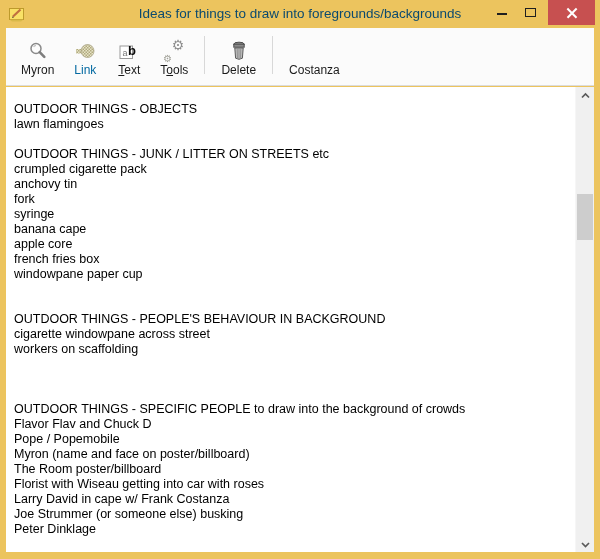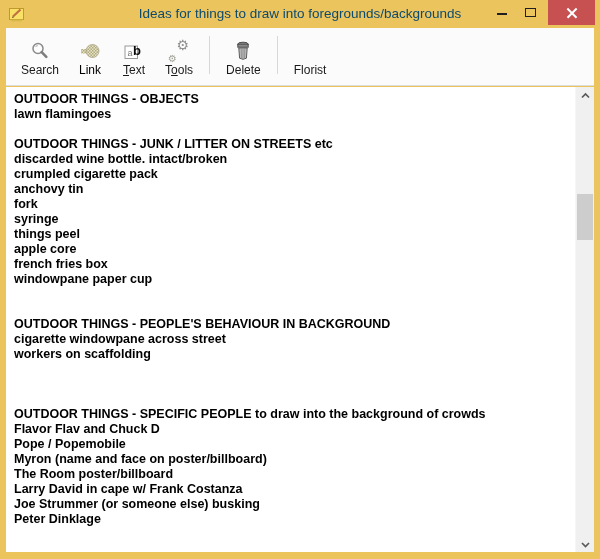--- a/index.html
+++ b/index.html
@@ -22,30 +22,30 @@
   .xbar.a{transform:translate(-50%,-50%) rotate(45deg);}
   .xbar.b{transform:translate(-50%,-50%) rotate(-45deg);}
 
   
   .toolbar{position:absolute;left:6px;right:6px;top:28px;height:58px;background:#fbfbfb;
            border-bottom:1px solid #dcdcdc;display:flex;align-items:flex-start;padding:6px 0 0 6px;}
   .tb-btn{display:flex;flex-direction:column;align-items:center;justify-content:flex-end;
           min-width:44px;height:46px;padding:2px 8px;border:1px solid transparent;border-radius:2px;}
   .tb-icon{height:24px;display:flex;align-items:center;justify-content:center;}
   .tb-label{font-size:12px;color:#1a1a1a;line-height:14px;white-space:nowrap;}
-  .tb-btn.disabled .tb-label{color:#000000;}
+  .tb-btn.disabled .tb-label{color:#0369a1;}
   .tb-sep{width:1px;height:38px;background:#d8d8d8;margin:2px 7px 0 7px;align-self:flex-start;}
   .mn{text-decoration:underline;}
   .gears{position:relative;width:22px;height:22px;}
   .gears .g1{position:absolute;right:1px;top:-3px;font-size:14px;color:#8f8f8f;font-family:"DejaVu Sans",sans-serif;}
   .gears .g2{position:absolute;left:0;bottom:-2px;font-size:10px;color:#a3a39a;font-family:"DejaVu Sans",sans-serif;}
 
   
   .content{position:absolute;left:6px;right:6px;top:87px;bottom:7px;background:#fff;overflow:hidden;display:flex;}
-  .textarea{flex:1;padding:5px 4px 0 8px;overflow:hidden;cursor:text;font-weight:bold;}
+  .textarea{flex:1;padding:15px 4px 0 8px;overflow:hidden;cursor:text;}
   .note-line{font-size:12.5px;line-height:15px;color:#000;white-space:pre;min-height:15px;}
 
   
   .scrollbar{position:relative;width:19px;background:#f0f0f0;border-left:1px solid #f6f6f6;flex:0 0 19px;}
   .sb-btn{position:absolute;left:0;right:0;height:16px;display:flex;align-items:center;justify-content:center;}
   .sb-btn.up{top:0;}
   .sb-btn.down{bottom:0;}
   .sb-thumb{position:absolute;left:1px;right:1px;top:107px;height:46px;background:#cdcdcd;}
 </style>
 </head>
@@ -79,21 +79,21 @@
 
   <div class="toolbar" id="toolbar">
       <div class="tb-btn">
         <span class="tb-icon">
           <svg width="20" height="20" viewBox="0 0 20 20">
             <circle cx="8" cy="7.5" r="5" fill="#fdfdfd" stroke="#8a8a8a" stroke-width="1.5"></circle>
             <path d="M5.6 6 a3 3 0 0 1 2.4 -1.6" fill="none" stroke="#c4c4c4" stroke-width="1.2"></path>
             <line x1="11.7" y1="11.2" x2="16.3" y2="15.8" stroke="#7d7d7d" stroke-width="2.6" stroke-linecap="round"></line>
           </svg>
         </span>
-        <span class="tb-label">Search</span>
+        <span class="tb-label">Myron</span>
       </div>
       <div class="tb-btn disabled">
         <span class="tb-icon">
           <svg width="21" height="20" viewBox="0 0 21 20">
             <defs>
               <pattern id="dith" width="3" height="3" patternUnits="userSpaceOnUse">
                 <rect width="3" height="3" fill="#e7e3c6"></rect>
                 <rect width="1.5" height="1.5" fill="#b0aa7e"></rect>
                 <rect x="1.5" y="1.5" width="1.5" height="1.5" fill="#b0aa7e"></rect>
               </pattern>
@@ -133,52 +133,52 @@
             <line x1="7.2" y1="9" x2="7.4" y2="18.6" stroke="#8f8f8f"></line>
             <line x1="9" y1="9" x2="9" y2="19.2" stroke="#8f8f8f"></line>
             <line x1="10.8" y1="9" x2="10.6" y2="18.6" stroke="#8f8f8f"></line>
           </svg>
         </span>
         <span class="tb-label">Delete</span>
       </div>
       <div class="tb-sep"></div>
       <div class="tb-btn">
         <span class="tb-icon"></span>
-        <span class="tb-label">Florist</span>
+        <span class="tb-label">Costanza</span>
       </div>
     </div>
 
   <div class="content">
     <div class="textarea" id="note-lines">
         <div class="note-line">OUTDOOR THINGS - OBJECTS</div>
         <div class="note-line">lawn flamingoes</div>
         <div class="note-line"> </div>
         <div class="note-line">OUTDOOR THINGS - JUNK / LITTER ON STREETS etc</div>
-        <div class="note-line">discarded wine bottle. intact/broken</div>
         <div class="note-line">crumpled cigarette pack</div>
         <div class="note-line">anchovy tin</div>
         <div class="note-line">fork</div>
         <div class="note-line">syringe</div>
-        <div class="note-line">things peel</div>
+        <div class="note-line">banana cape</div>
         <div class="note-line">apple core</div>
         <div class="note-line">french fries box</div>
         <div class="note-line">windowpane paper cup</div>
         <div class="note-line"> </div>
         <div class="note-line"> </div>
         <div class="note-line">OUTDOOR THINGS - PEOPLE'S BEHAVIOUR IN BACKGROUND</div>
         <div class="note-line">cigarette windowpane across street</div>
         <div class="note-line">workers on scaffolding</div>
         <div class="note-line"> </div>
         <div class="note-line"> </div>
         <div class="note-line"> </div>
         <div class="note-line">OUTDOOR THINGS - SPECIFIC PEOPLE to draw into the background of crowds</div>
         <div class="note-line">Flavor Flav and Chuck D</div>
         <div class="note-line">Pope / Popemobile</div>
         <div class="note-line">Myron (name and face on poster/billboard)</div>
         <div class="note-line">The Room poster/billboard</div>
+        <div class="note-line">Florist with Wiseau getting into car with roses</div>
         <div class="note-line">Larry David in cape w/ Frank Costanza</div>
         <div class="note-line">Joe Strummer (or someone else) busking</div>
         <div class="note-line">Peter Dinklage</div>
       </div>
     <div class="scrollbar">
       <div class="sb-btn up">
         <svg width="13" height="9" viewBox="0 0 13 9">
           <polyline points="3,6.5 6.5,3 10,6.5" fill="none" stroke="#5a5a5a" stroke-width="1.7"></polyline>
         </svg>
       </div>

